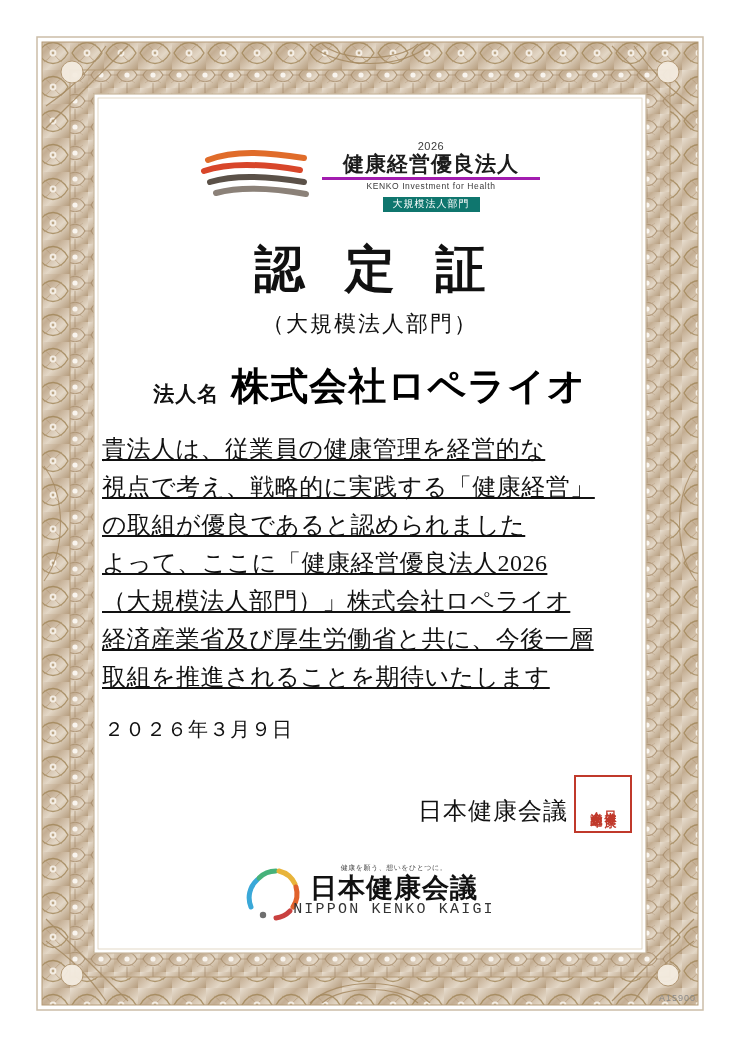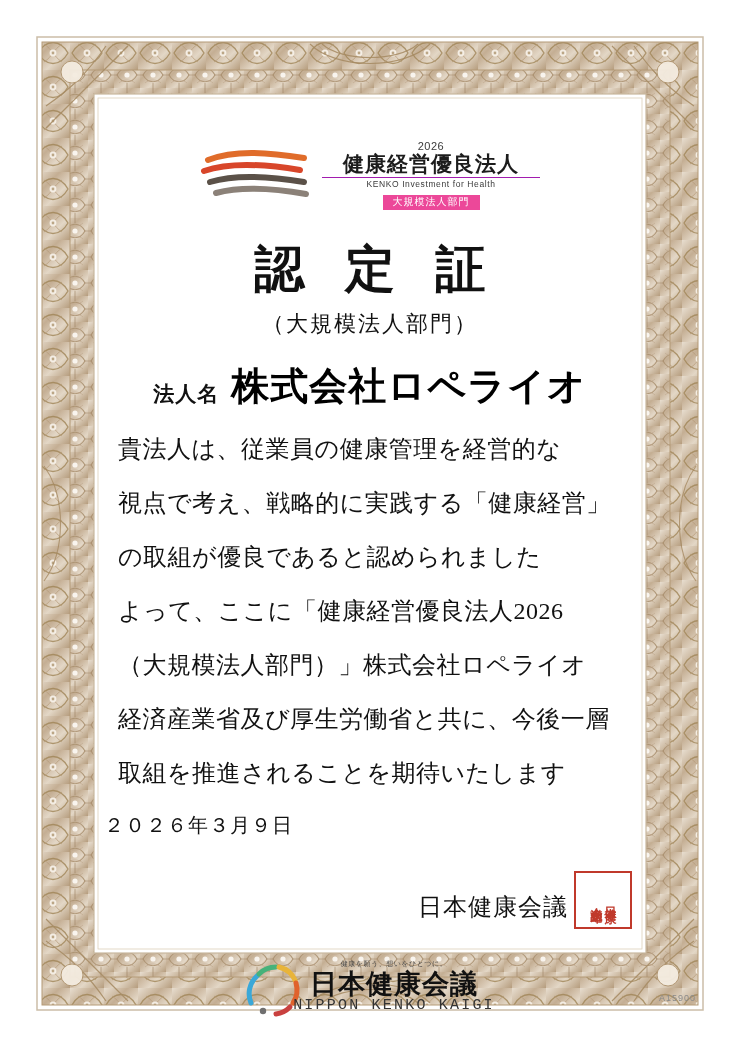--- a/index.html
+++ b/index.html
@@ -77,33 +77,33 @@
     line-height: 12px;
     height: 12px;
   }
   .kenko-main {
     font-family: "Liberation Serif", serif;
     font-weight: bold;
     font-size: 21px;
     letter-spacing: 1px;
     color: #1c1c1c;
     line-height: 24px;
-    border-bottom: 1px solid #a21caf;
+    border-bottom: 3px solid #a21caf;
     padding-bottom: 1px;
   }
   .kenko-en {
     font-family: "Liberation Sans", sans-serif;
     font-size: 8.5px;
     letter-spacing: 0.6px;
     color: #3a3a3a;
     line-height: 13px;
   }
   .kenko-badge {
     display: inline-block;
-    background: #ec4899;
+    background: #0f766e;
     color: #ffffff;
     font-family: "Liberation Sans", sans-serif;
     font-size: 10px;
     letter-spacing: 1px;
     padding: 1px 10px 2px 10px;
     line-height: 12px;
     margin-top: 2px;
   }
 
   
@@ -149,21 +149,22 @@
   .body-text {
     margin-top: 18px;
     text-align: left;
     padding-left: 6px;
     font-size: 24px;
     line-height: 38px;
     letter-spacing: 0.5px;
     color: #111111;
   }
   .body-text p {
-    margin: 16px;
+    margin: 0;
+    text-decoration: underline;
   }
 
   
   .date {
     margin-top: 20px;
     text-align: left;
     padding-left: 8px;
     font-size: 20px;
     letter-spacing: 1px;
     color: #111111;

